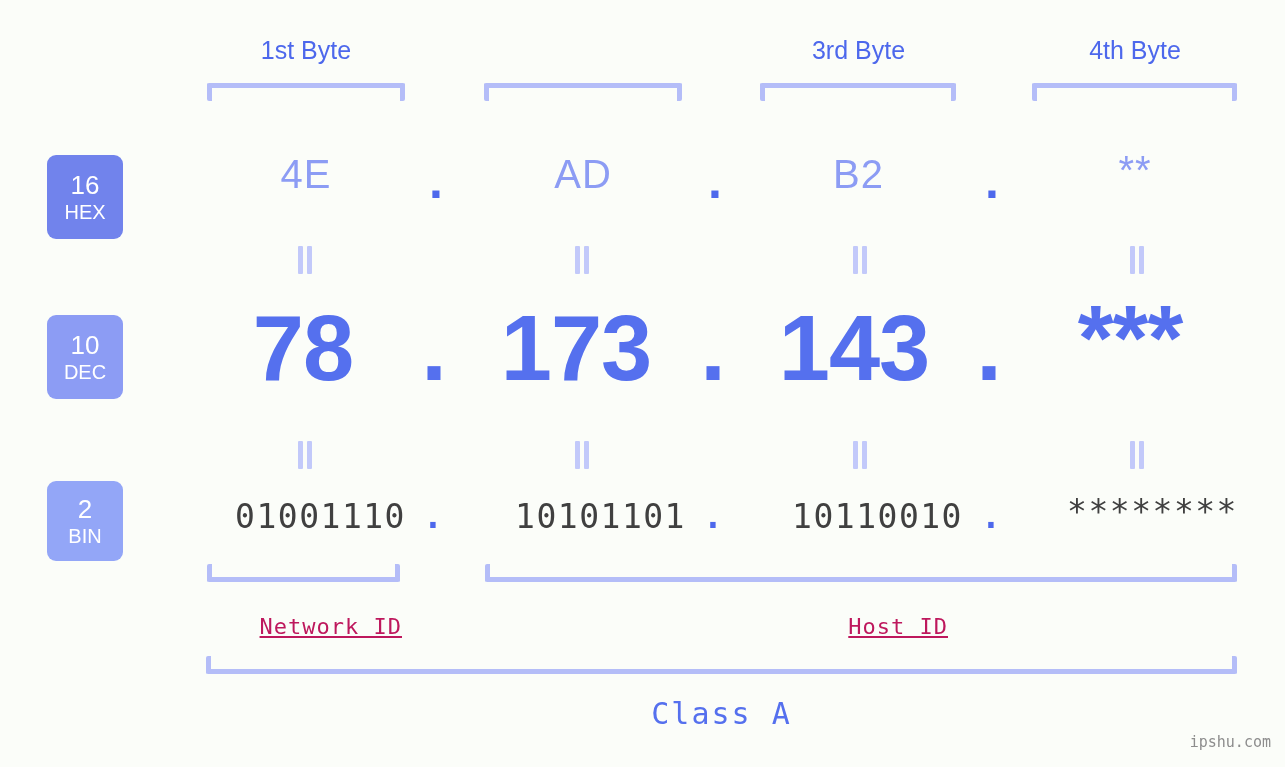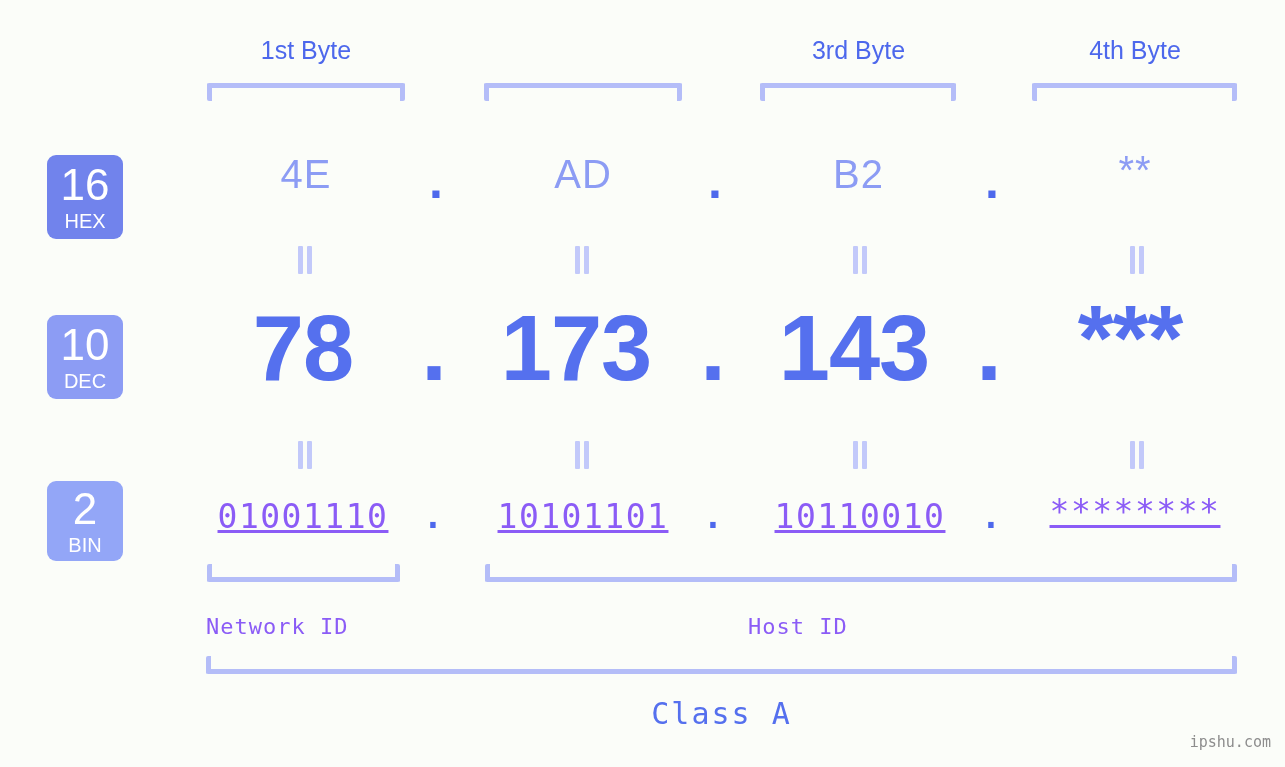--- a/index.html
+++ b/index.html
@@ -61,21 +61,21 @@
     border-radius: 9px;
     color: #ffffff;
     text-align: center;
     display: flex;
     flex-direction: column;
     align-items: center;
     justify-content: center;
     line-height: 1;
   }
   .badge .num {
-    font-size: 44px;
+    font-size: 26px;
     font-weight: 400;
     letter-spacing: 0px;
   }
   .badge .nm {
     font-size: 20px;
     font-weight: 400;
     margin-top: 4px;
   }
   #badge-hex { top: 155px; height: 84px; background: #7183ec; }
   #badge-dec { top: 315px; height: 84px; background: #8c9cf4; }
@@ -123,27 +123,26 @@
     font-weight: 700;
     text-align: center;
     width: 40px;
     line-height: 1.1;
   }
 
   
   .bin-val {
     position: absolute;
     top: 497px;
-    text-align: center;
+    text-align: right;
     font-size: 33px;
-    color: #8b5cf6;
+    color: #404040;
     font-family: "DejaVu Sans Mono", monospace;
     white-space: nowrap;
     letter-spacing: 1.5px;
-    text-decoration: underline;
   }
   .bin-dot {
     position: absolute;
     top: 497px;
     font-size: 33px;
     color: #4d68ec;
     font-weight: 700;
     text-align: center;
     width: 26px;
     font-family: "DejaVu Sans Mono", monospace;
@@ -163,26 +162,27 @@
     background: #c2c9fa;
     border-radius: 1px;
     display: block;
   }
   .eq i:first-child { left: 4px; }
   .eq i:last-child  { left: 13px; }
 
   
   .id-label {
     position: absolute;
-    text-align: left;
-    color: #8b5cf6;
+    text-align: right;
+    color: #be185d;
     font-size: 22px;
     font-family: "DejaVu Sans Mono", monospace;
     white-space: nowrap;
     letter-spacing: 1px;
+    text-decoration: underline;
   }
   .class-label {
     position: absolute;
     text-align: center;
     color: #5570ee;
     font-size: 30px;
     font-family: "DejaVu Sans Mono", monospace;
     white-space: nowrap;
     letter-spacing: 2px;
   }

